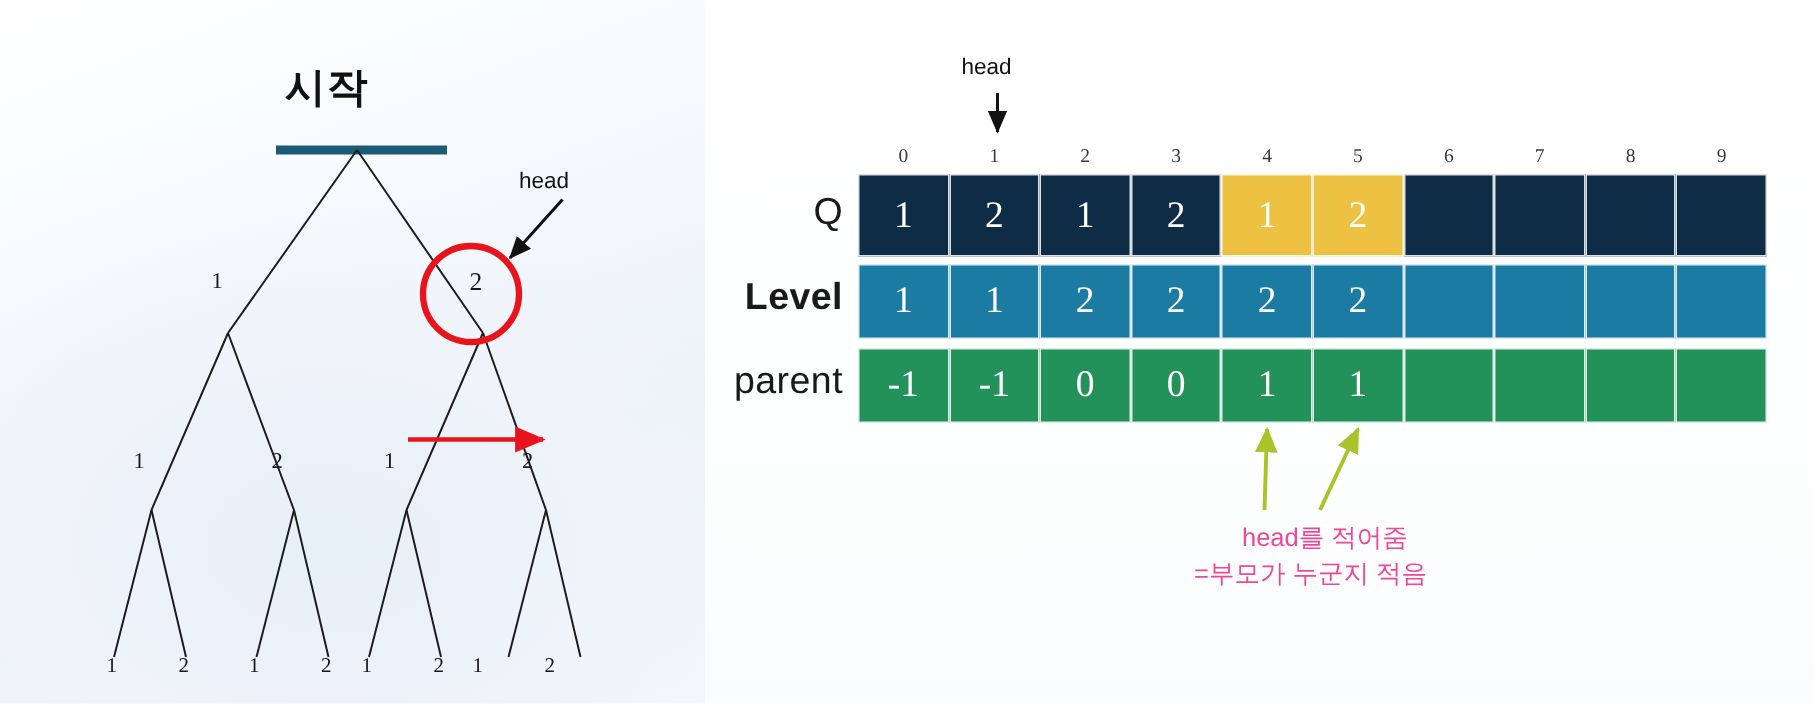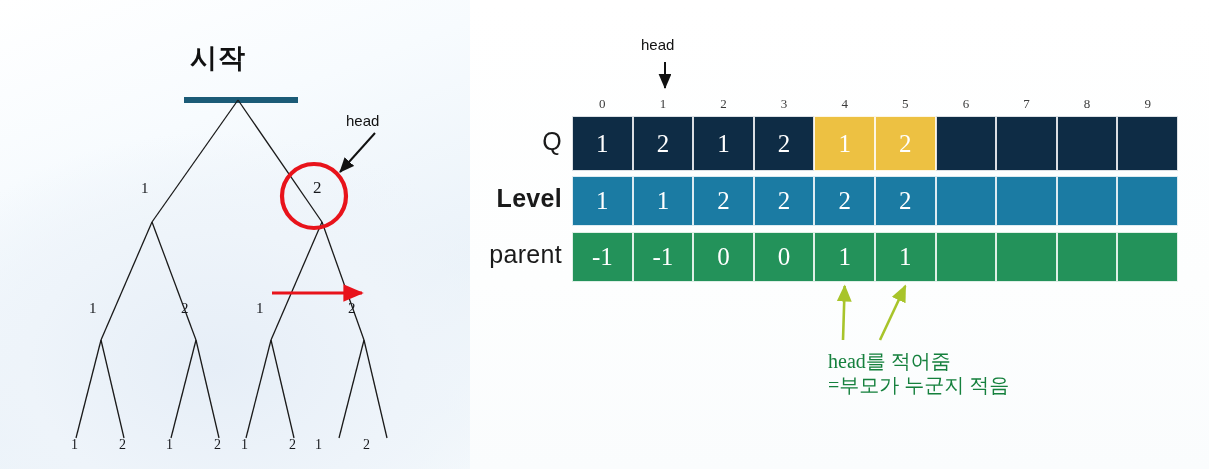--- a/index.html
+++ b/index.html
@@ -97,25 +97,24 @@
     align-items: center;
     justify-content: center;
     color: #ffffff;
     font-size: 25px;
     font-family: "Liberation Serif", serif;
     border: 1px solid rgba(255,255,255,0.85);
   }
 
   .annot-ko {
     position: absolute;
-    font-size: 20px;
-    color: #15803d;
+    font-size: 17px;
+    color: #ec4899;
     line-height: 1.5;
     white-space: pre;
-    font-family: Liberation Serif, serif;
   }
 </style>
 </head>
 <body>
 
 <div id="stage">
 
   <div class="left-wash"></div>
   <div class="right-wash"></div>
 
@@ -242,15 +241,15 @@
     </div>
 
   <svg class="layer">
     <g id="annot-arrows">
         <line x1="843" y1="340" x2="844.6999999999999" y2="286" stroke="#a8c42a" stroke-width="2.6" marker-end="url(#arrowGreen)"></line>
         <line x1="880" y1="340" x2="905.3" y2="286" stroke="#a8c42a" stroke-width="2.6" marker-end="url(#arrowGreen)"></line>
       </g>
   </svg>
 
   <div class="annot-ko" style="left:828px; top:346px;">head를 적어줌</div>
-  <div class="annot-ko" style="left:828px; top:370px;">=부모가 누군지 적음</div>
+  <div class="annot-ko" style="left:796px; top:370px;">=부모가 누군지 적음</div>
 
 </div>
 
 </body></html>

